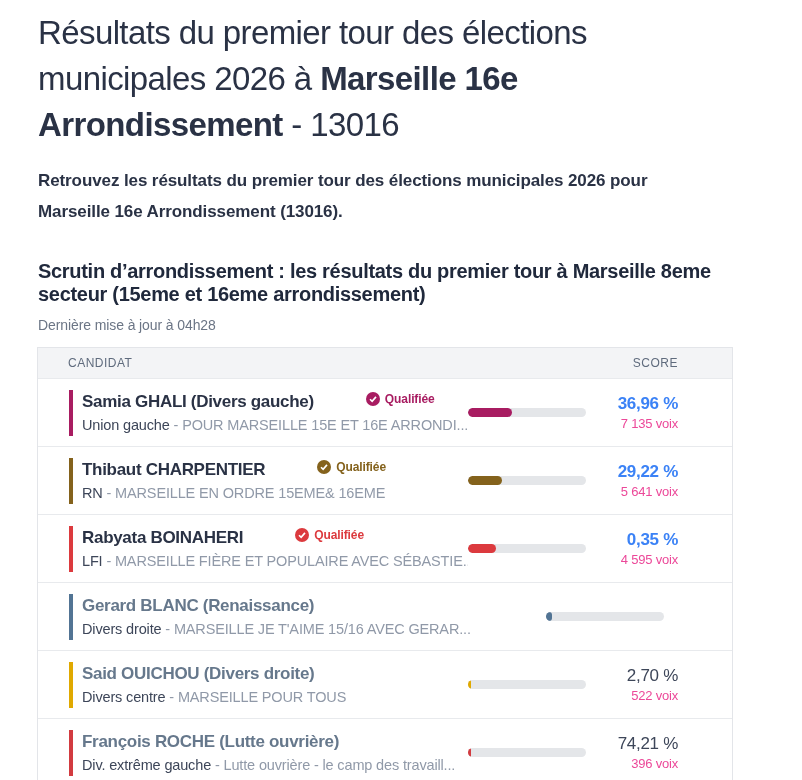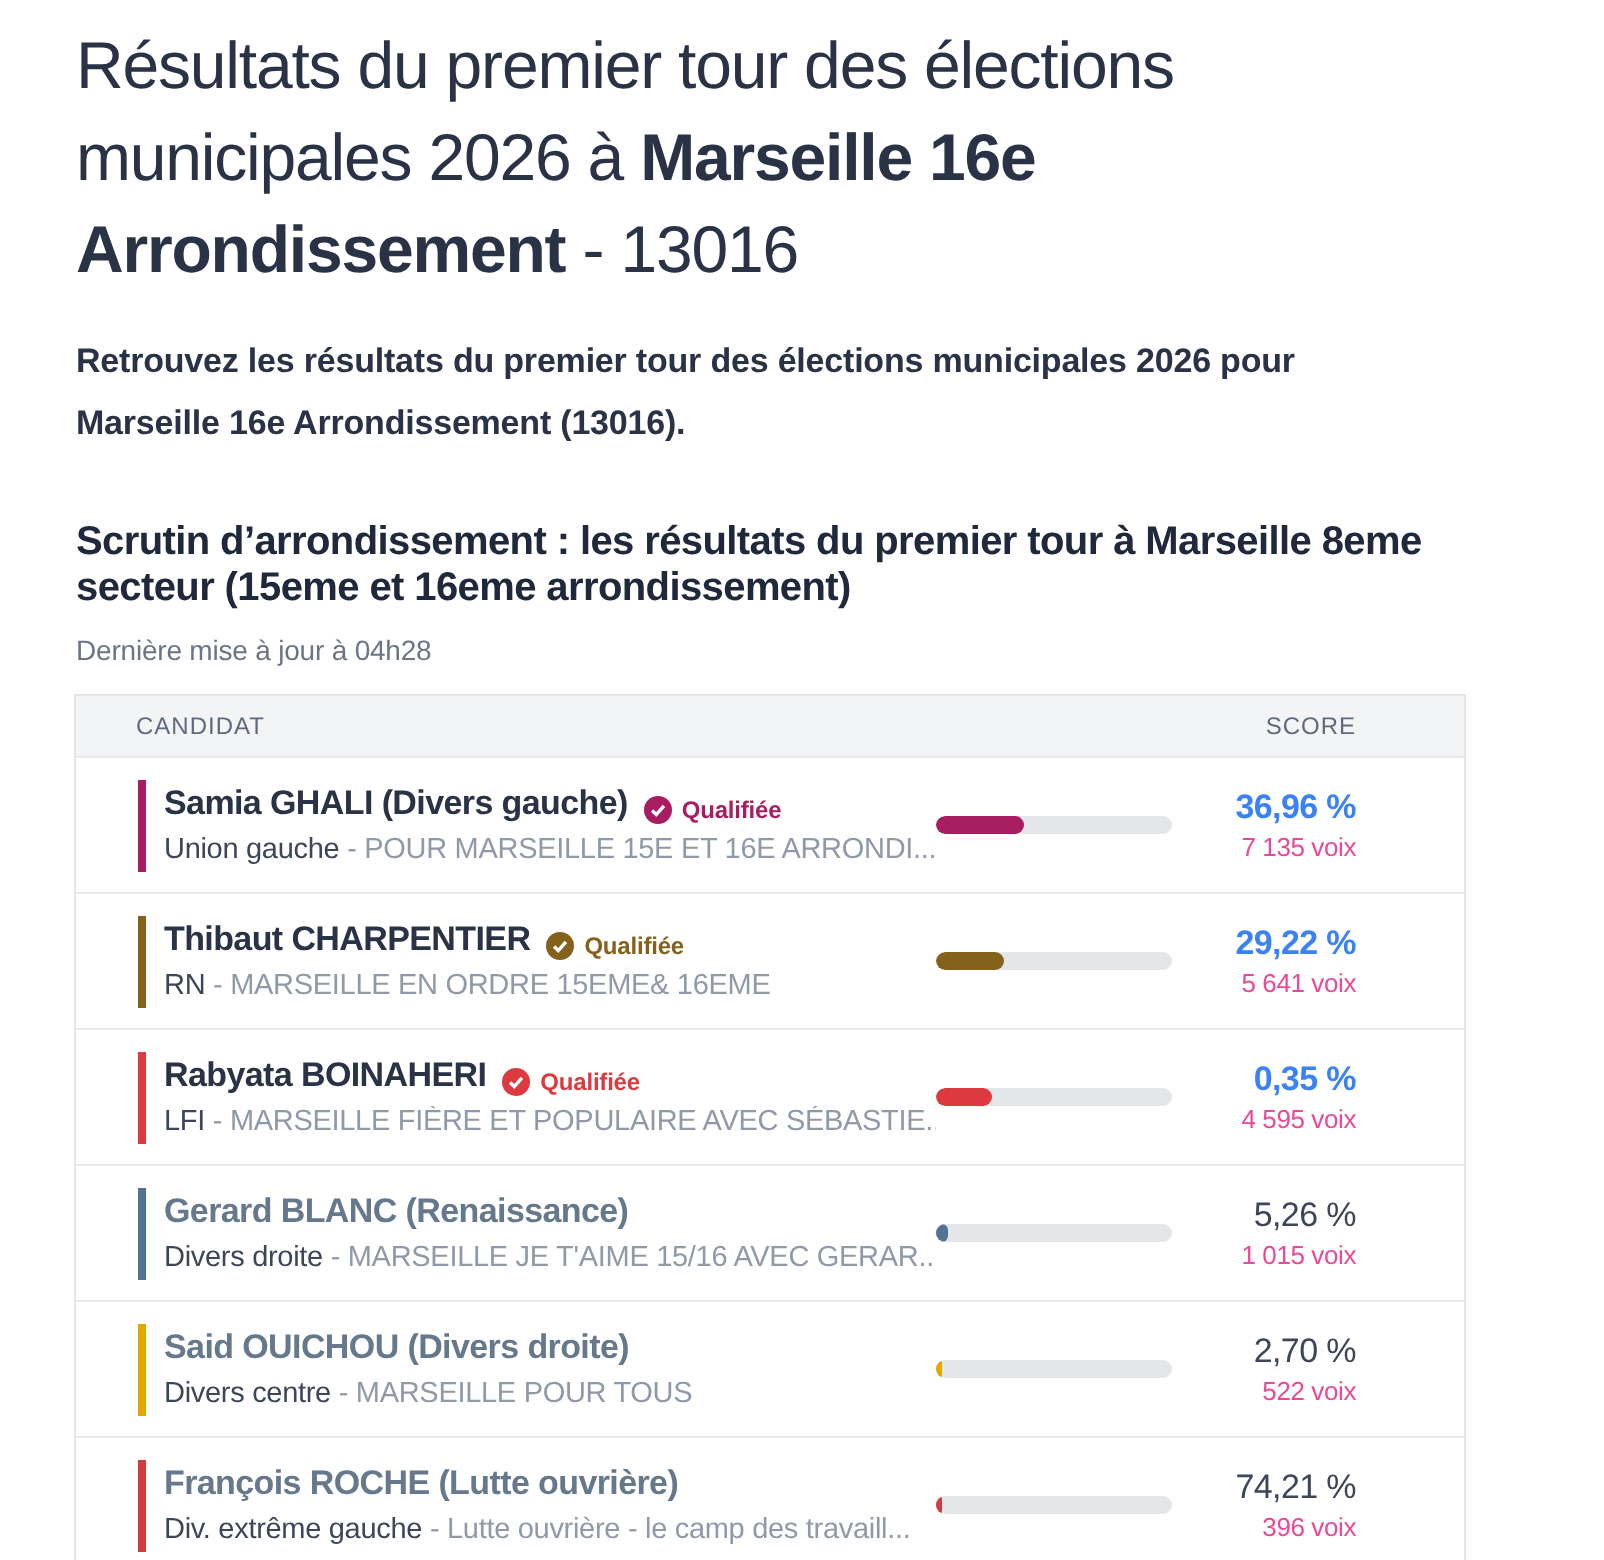--- a/index.html
+++ b/index.html
@@ -83,22 +83,23 @@
     margin-right: 9px;
     background: #999;
   }
   .row-main {
     flex: 1 1 auto;
     min-width: 0;
     overflow: hidden;
   }
   .name-line {
     display: flex;
-    align-items: flex-end;
+    align-items: flex-start;
     white-space: nowrap;
+    gap: 44px;
   }
   .cand-name {
     font-size: 17px;
     font-weight: 700;
     letter-spacing: -0.3px;
     color: #2a3245;
   }
   .row.not-qualified .cand-name { color: #66788c; }
   .badge {
     display: inline-flex;
@@ -263,24 +264,20 @@
       </div>
       <div class="desc-line">
         <span class="party">Divers droite</span><span class="sep"> - </span><span class="list-name">MARSEILLE JE T'AIME 15/16 AVEC GERAR...</span>
       </div>
     </div>
     <div class="bar-cell">
       <div class="track">
         <div class="fill" style="width: 5.26%; background: rgb(82, 116, 148);"></div>
       </div>
     </div>
-    <div class="score-cell">
-      <div class="pct">5,26 %</div>
-      <div class="votes">1 015 voix</div>
-    </div>
   </div>
 
   <div class="row not-qualified">
     <div class="accent" style="background: rgb(224, 169, 0);"></div>
     <div class="row-main">
       <div class="name-line">
         <span class="cand-name">Said OUICHOU (Divers droite)</span>
 
       </div>
       <div class="desc-line">

